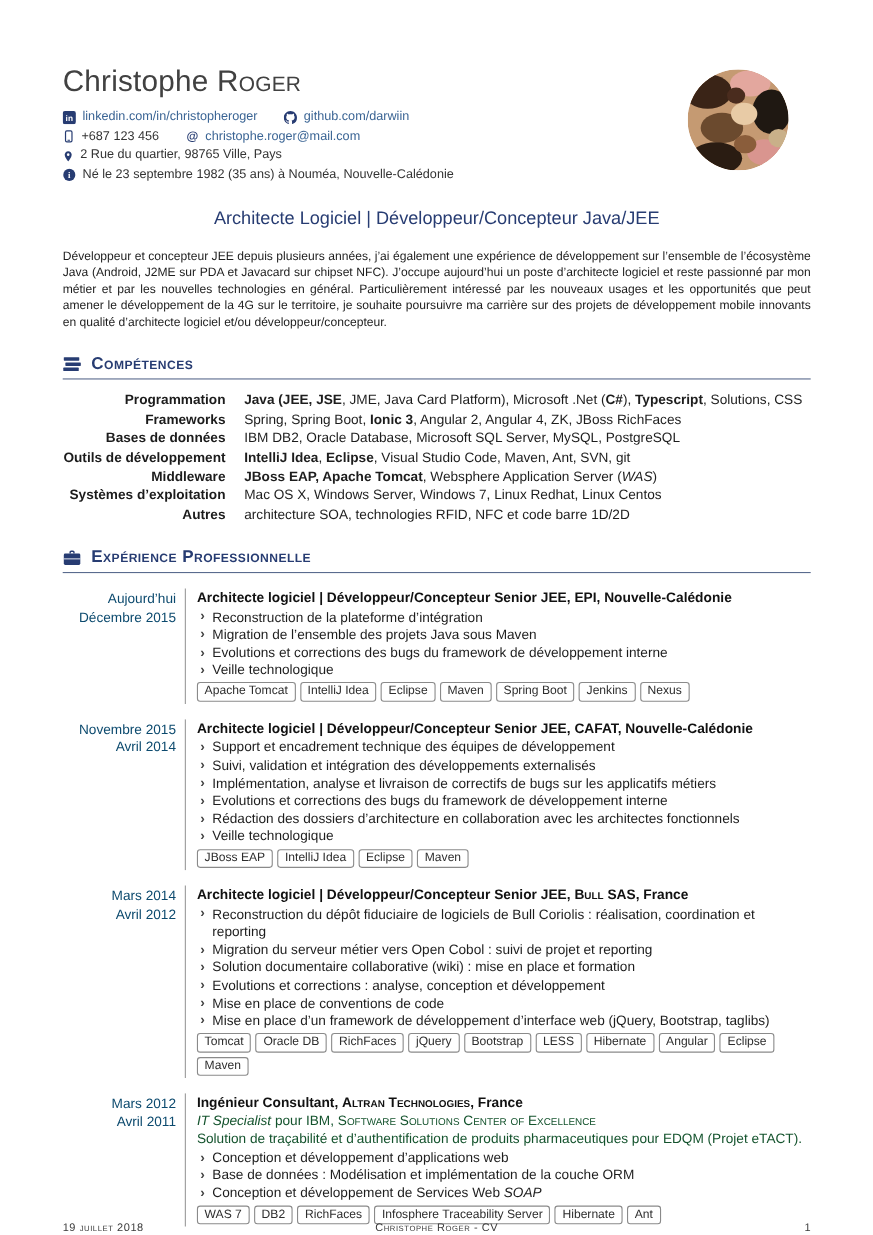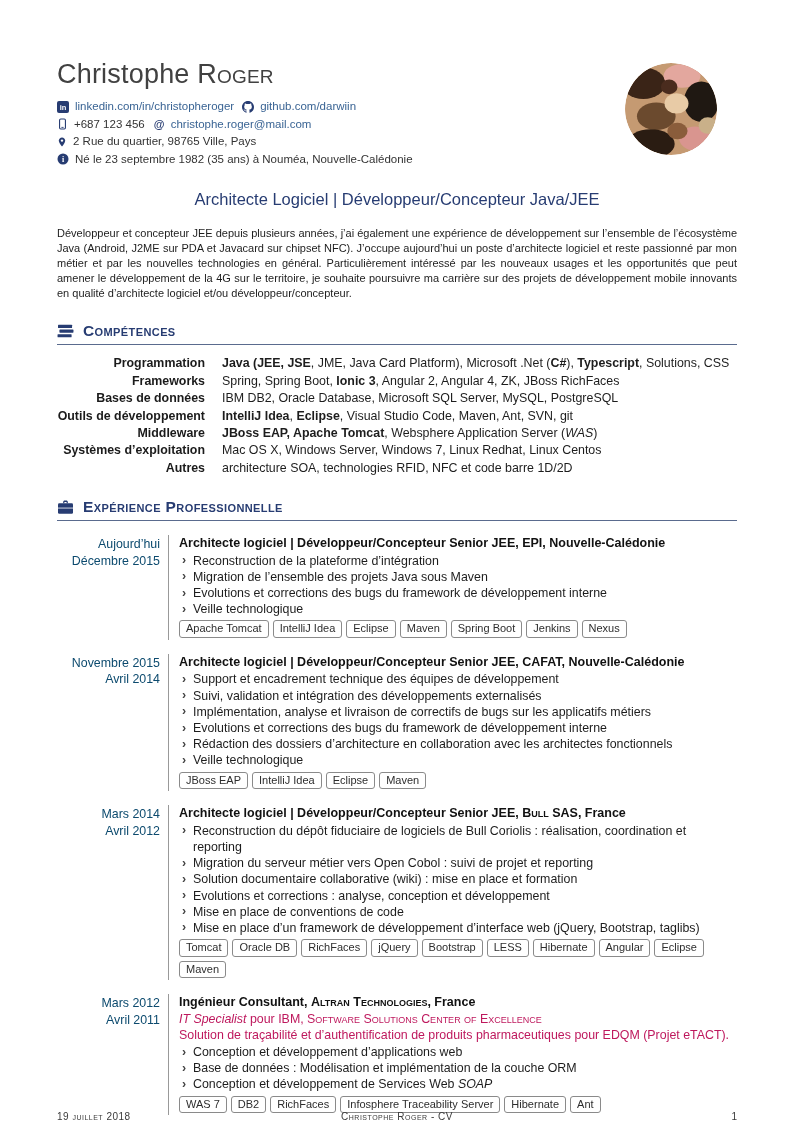--- a/index.html
+++ b/index.html
@@ -16,21 +16,21 @@
   .page{
     width:794px;height:1123px;margin:15px auto;position:relative;background:#fff;
     font-family:"Liberation Sans","DejaVu Sans",sans-serif;color:var(--text);overflow:hidden;
   }
   .content{padding:44px 57px 0}
 
   
   .header{display:flex;justify-content:space-between;align-items:flex-start}
   .name{font-size:27px;font-weight:400;color:var(--name);margin:0 0 8px;letter-spacing:.2px}
   .name .last{font-variant:small-caps}
-  .contact-row{display:flex;gap:8px;font-size:11.5px;line-height:17.5px;color:#333}
+  .contact-row{display:flex;gap:24px;font-size:11.5px;line-height:17.5px;color:#333}
   .citem{display:flex;align-items:center;gap:6px;white-space:nowrap}
   .citem svg{flex:none;display:block}
   a.clink{color:var(--link);text-decoration:none}
   .ctext{color:#333}
   .avatar{width:92px;height:92px;border-radius:50%;overflow:hidden;margin:4px 20px 0 0;flex:none}
 
   
   .job-title{text-align:center;color:var(--accent);font-size:16.5px;margin:22px 0 0;font-weight:400}
   .summary{font-size:11px;line-height:1.37;text-align:justify;margin:17px 0 0;color:#1d1d1d}
 
@@ -47,21 +47,21 @@
   .comp-table{margin-top:10px;font-size:12.4px}
   .comp-row{display:flex;line-height:17.4px}
   .comp-label{width:148px;flex:none;text-align:right;font-weight:700;color:#1b1b1b}
   .comp-value{margin-left:17px;flex:1;color:#1d1d1d}
 
   
   .entry{display:flex;margin-top:14px}
   .entry-dates{width:103px;flex:none;text-align:right;font-size:12.4px;line-height:16.5px;color:#0c4a6e;padding-top:1px}
   .entry-body{flex:1;border-left:1px solid var(--line);margin-left:8px;padding-left:10px;padding-bottom:2px}
   .entry-title{font-size:12.5px;font-weight:700;margin:0;line-height:16.5px;color:#111}
-  .entry-intro{font-size:12.4px;line-height:16.2px;margin:0;color:#be185d}
+  .entry-intro{font-size:12.4px;line-height:16.2px;margin:0;color:#14532d}
   .bullets{list-style:none;margin:1px 0 3px;padding:0}
   .bullets li{position:relative;padding-left:14px;font-size:12.4px;line-height:16.2px;color:#1d1d1d}
   .bullets li::before{content:"\203A";position:absolute;left:3px;top:-0.5px;color:#444;font-weight:700}
   .tags{margin-top:3px;display:flex;flex-wrap:wrap;gap:4px}
   .tag{border:1px solid var(--tag_border);border-radius:3px;padding:1px 6px 2px;font-size:11px;line-height:12.5px;color:#2d2d2d;background:#fff}
 
   
   .seg-b{font-weight:700}
   .seg-i{font-style:italic}
   .seg-sc{font-variant:small-caps}

